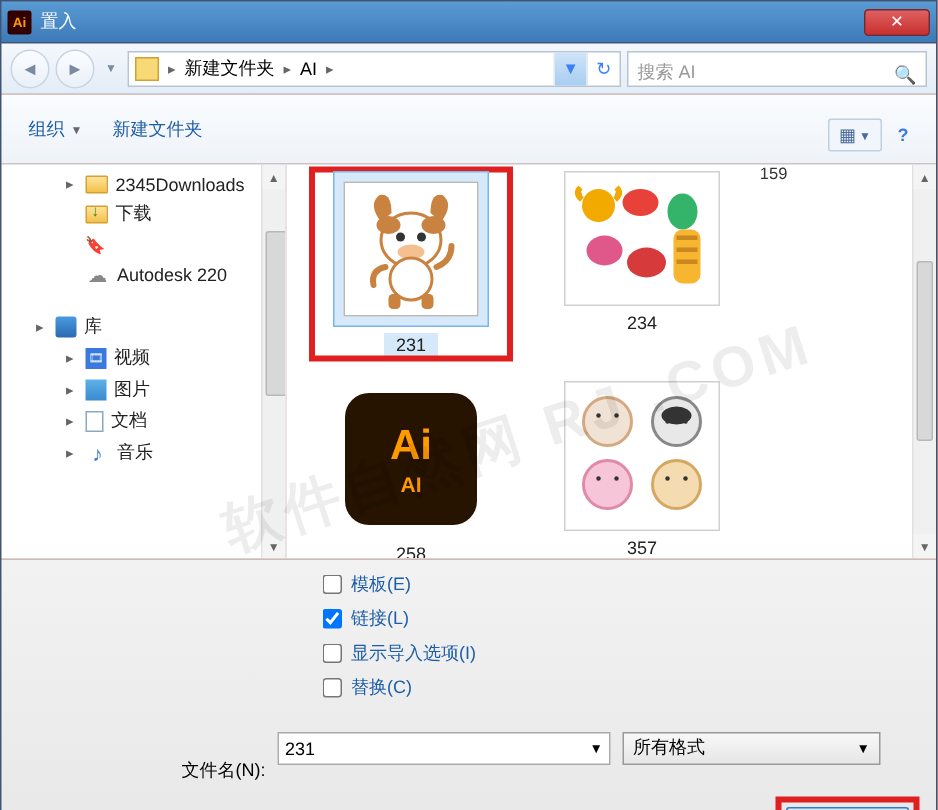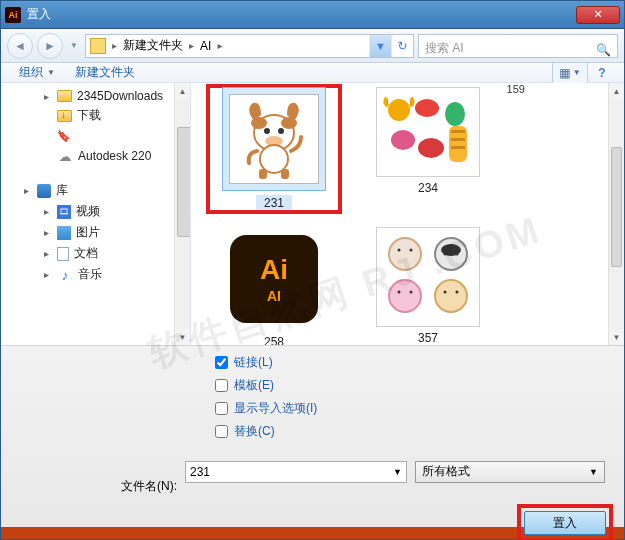--- a/index.html
+++ b/index.html
@@ -15,21 +15,21 @@
   .nav-drop { width: 14px; display: flex; align-items: center; justify-content: center; color: #7a8aa0; font-size: 8px; }
   .breadcrumb { flex: 1; height: 24px; background: #fff; border: 1px solid #b8c4d4; display: flex; align-items: center; font-size: 12px; }
   .bc-icon { width: 16px; height: 16px; background: #f7d978; border: 1px solid #d4a030; margin: 0 4px; }
   .bc-part { padding: 0 4px; cursor: pointer; }
   .bc-sep { color: #666; font-size: 10px; padding: 0 2px; }
   .bc-refresh { width: 22px; height: 22px; border-left: 1px solid #e0e8f0; display: flex; align-items: center; justify-content: center; color: #3b82f6; background: linear-gradient(#d0e4f8, #a8cdf0); margin-left: auto; cursor: pointer; font-size: 11px; }
   .bc-reload { width: 22px; height: 22px; border-left: 1px solid #e0e8f0; display: flex; align-items: center; justify-content: center; color: #3b82f6; cursor: pointer; font-size: 12px; }
   .search { width: 200px; height: 24px; background: #fff; border: 1px solid #b8c4d4; display: flex; align-items: flex-end; font-size: 12px; color: #999; padding: 0 6px; }
   .search .mag { margin-left: auto; color: #3b82f6; cursor: pointer; }
 
-  .toolbar { height: 20px; background: linear-gradient(#fafcfe, #eef3f9); border-bottom: 1px solid #dbe3ec; display: flex; align-items: center; padding: 0 10px; font-size: 12px; color: #1e5ea8; gap: 4px; }
+  .toolbar { height: 47px; background: linear-gradient(#fafcfe, #eef3f9); border-bottom: 1px solid #dbe3ec; display: flex; padding: 16px 10px; font-size: 12px; color: #1e5ea8; gap: 4px; }
   .tool-item { padding: 3px 8px; cursor: pointer; display: flex; align-items: center; gap: 4px; }
   .tool-sep { color: #666; font-size: 8px; }
   .tool-right { margin-left: auto; display: flex; gap: 2px; }
   .tool-btn { width: 24px; height: 22px; border: 1px solid transparent; display: flex; align-items: center; justify-content: center; color: #4a6a9a; cursor: pointer; font-size: 12px; }
   .tool-btn.view { width: 36px; border: 1px solid #c0d0e0; background: #f0f6fc; border-radius: 2px; }
   .tool-btn .smv { font-size: 8px; margin-left: 2px; }
 
   .body { display: flex; height: 262px; }
   .sidebar { width: 190px; background: #fff; border-right: 1px solid #e0e5eb; overflow: hidden; font-size: 12px; padding: 4px 0; position: relative; }
   .tree-item { display: flex; align-items: center; gap: 5px; padding: 2px 0 2px 8px; cursor: pointer; color: #222; }
@@ -75,21 +75,21 @@
   .ct-scroll .arr.bot { position: absolute; bottom: 0; width: 100%; }
 
   .bottom { height: 182px; background: linear-gradient(#f2f2f2, #e8e8e8); border-top: 1px solid #d4d4d4; padding: 8px 14px 10px; font-size: 12px; }
   .options { margin-left: 200px; }
   .opt-row { display: flex; align-items: center; gap: 6px; margin-bottom: 6px; color: #1e5ea8; }
   .opt-row input[type=checkbox] { width: 13px; height: 13px; cursor: pointer; }
   .file-row { display: flex; align-items: center; gap: 8px; margin-top: 8px; }
   .file-row .lbl { margin-left: 106px; margin-top: 30px; }
   .file-combo { flex: 1; height: 22px; background: #fff; border: 1px solid #aaa; display: flex; align-items: center; padding: 0 4px; max-width: 222px; }
   .file-combo .cbdrop { margin-left: auto; font-size: 9px; cursor: pointer; }
-  .fmt-combo { width: 190px; height: 22px; background: linear-gradient(#f8f8f8,#e6e6e6); border: 1px solid #999; display: flex; align-items: center; padding: 0 6px; cursor: pointer; }
+  .fmt-combo { width: 172px; height: 22px; background: linear-gradient(#f8f8f8,#e6e6e6); border: 1px solid #999; display: flex; align-items: center; padding: 0 6px; cursor: pointer; }
   .fmt-combo .cbdrop { margin-left: auto; font-size: 9px; }
   .btn-row { display: flex; justify-content: flex-end; gap: 10px; margin-top: 14px; padding-right: 2px; }
   .btn { width: 82px; height: 24px; border: 1px solid #888; background: linear-gradient(#f8f8f8, #e4e4e4); display: flex; align-items: center; justify-content: center; cursor: pointer; font-size: 12px; border-radius: 2px; }
   .btn.primary { border: 1px solid #2f7ec0; background: linear-gradient(#cfe8fb, #a0d0f0); }
   .btn-highlight { outline: 4px solid #e02020; outline-offset: 1px; padding: 2px; }
 
   .watermark { position: absolute; pointer-events: none; color: rgba(0,0,0,0.07); font-size: 38px; font-weight: bold; transform: rotate(-18deg); left: 140px; top: 266px; letter-spacing: 4px; }
 </style>
 </head>
 <body>
@@ -288,26 +288,26 @@
         <div class="arr">▲</div>
         <div class="thumb2"></div>
         <div class="arr bot">▼</div>
       </div>
     </div>
   </div>
 
   <div class="bottom">
     <div class="options">
       <div class="opt-row">
+        <input type="checkbox" style="">
+        <span>模板(E)</span>
+      </div>
+      <div class="opt-row">
         <input type="checkbox" checked="" style="">
         <span>链接(L)</span>
-      </div>
-      <div class="opt-row">
-        <input type="checkbox" style="">
-        <span>模板(E)</span>
       </div>
       <div class="opt-row">
         <input type="checkbox" style="">
         <span>显示导入选项(I)</span>
       </div>
       <div class="opt-row">
         <input type="checkbox" style="">
         <span>替换(C)</span>
       </div>
     </div>

